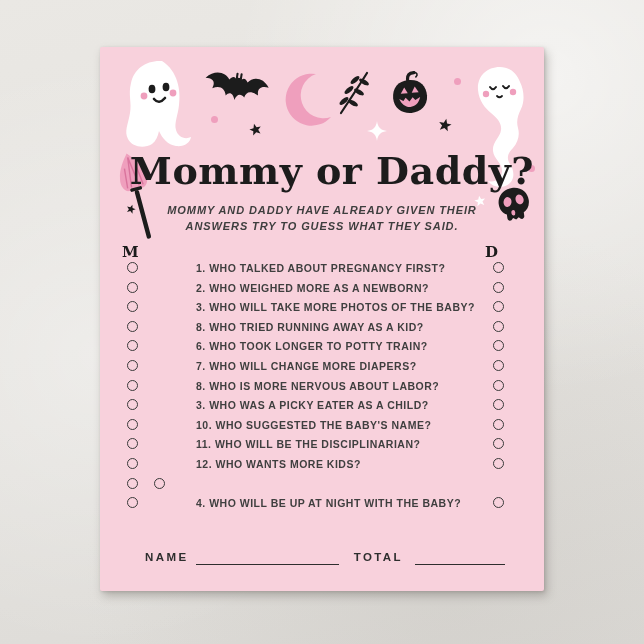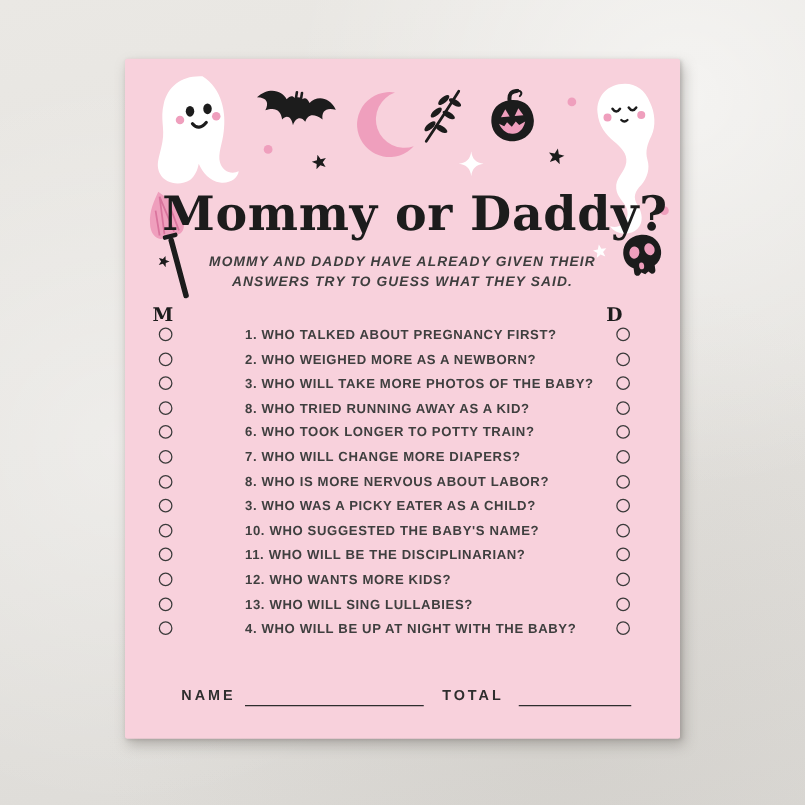--- a/index.html
+++ b/index.html
@@ -243,21 +243,20 @@
           <span class="q-text">11. WHO WILL BE THE DISCIPLINARIAN?</span>
           <span class="circle"></span>
         </div>
         <div class="q-row">
           <span class="circle"></span>
           <span class="q-text">12. WHO WANTS MORE KIDS?</span>
           <span class="circle"></span>
         </div>
         <div class="q-row">
           <span class="circle"></span>
-          <span class="q-text">13. WHO WILL SING LULLABIES?</span>
           <span class="circle"></span>
         </div>
         <div class="q-row">
           <span class="circle"></span>
           <span class="q-text">4. WHO WILL BE UP AT NIGHT WITH THE BABY?</span>
           <span class="circle"></span>
         </div>
       </div>
 
     <div class="footer">

